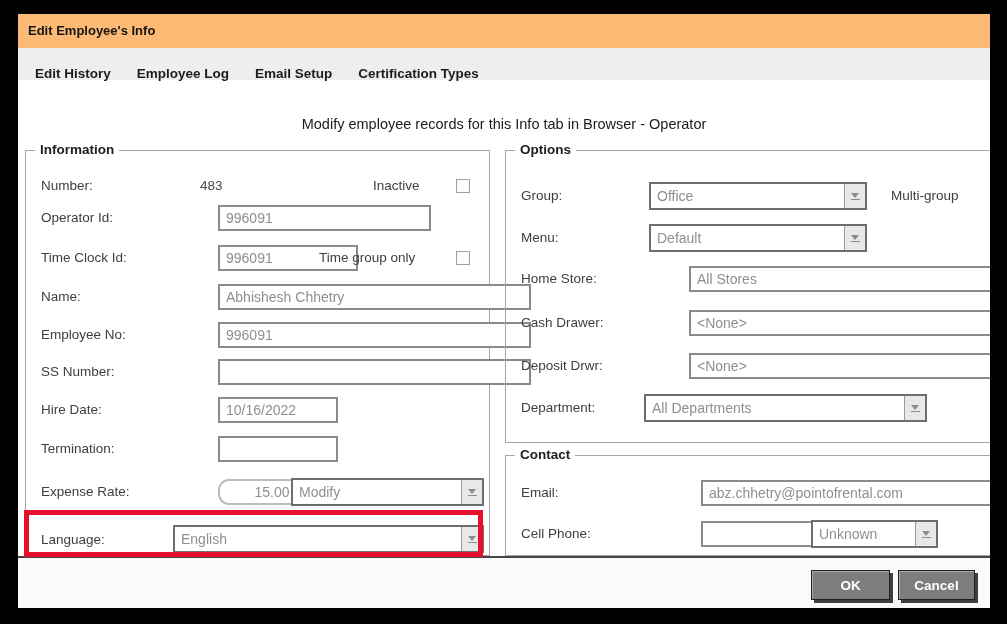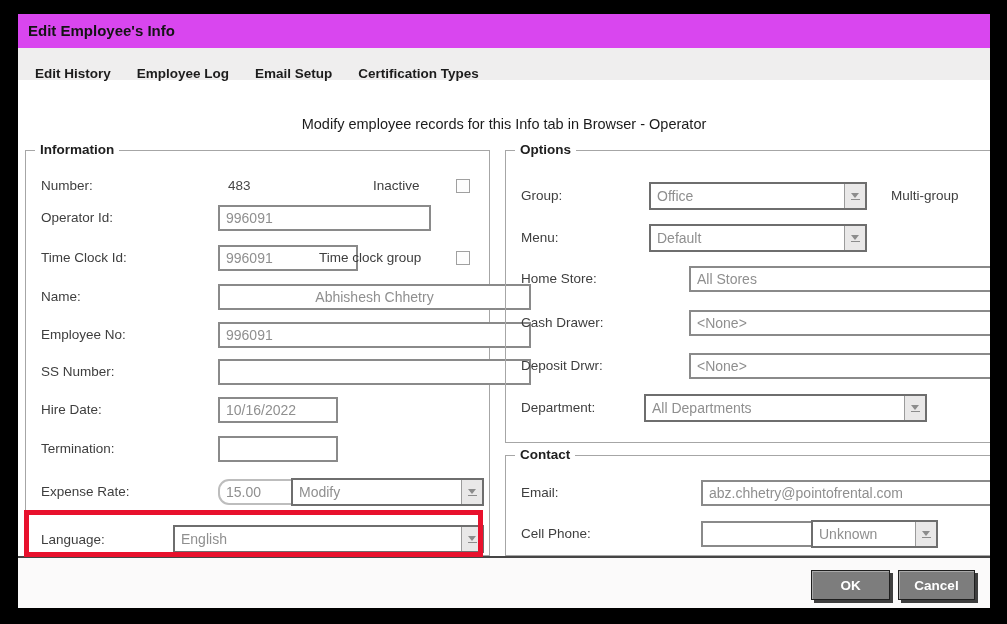--- a/index.html
+++ b/index.html
@@ -10,22 +10,22 @@
     font-family:"Liberation Sans", sans-serif;
     overflow:hidden;
   }
   .dialog {
     position:absolute; left:18px; top:14px; width:972px; height:594px;
     background:#fff; overflow:hidden;
   }
   
   .titlebar {
     position:absolute; left:0; top:0; width:100%; height:34px;
-    background:#d946ef; line-height:34px; padding-left:10px;
-    font-size:15px; font-weight:600; color:#141414;
+    background:#fdba74; line-height:34px; padding-left:10px;
+    font-size:13px; font-weight:600; color:#141414;
   }
   .menubar {
     position:absolute; left:0; top:34px; width:100%; height:32px;
     background:#efeeee; display:flex; align-items:center;
     padding-left:17px; gap:26px;
   }
   .menubar .mitem { font-size:13.5px; font-weight:600; color:#1c1c1c; cursor:default;margin-top:19px; }
   .tabstrip {
     position:absolute; left:0; top:66px; width:100%; height:32px;
     background:#f3f2f2; display:flex; align-items:center;
@@ -45,21 +45,21 @@
     font-size:13.5px; font-weight:bold; color:#202020; white-space:nowrap;
   }
   
   .lbl { position:absolute; font-size:13.5px; color:#3e3e3e; line-height:18px; white-space:nowrap; }
   .val { position:absolute; font-size:13.5px; color:#474747; line-height:18px; }
   .tb {
     position:absolute; height:26px; border:2px solid #8a8a8a; background:#fff;
     font-family:"Liberation Sans", sans-serif; font-size:14px; color:#8f8f8f;
     padding:0 6px; outline:none;margin-left:45px;
   }
-  .tb.light { border-color:#bdbdbd; text-align:left;border-radius:11px; }
+  .tb.light { border-color:#bdbdbd; text-align:center;border-radius:11px; }
   .combo { position:absolute; height:28px; border:2px solid #6e6e6e; background:#fff; }
   .combo-txt {
     position:absolute; left:6px; top:50%; transform:translateY(-50%);
     font-size:14px; color:#8f8f8f; white-space:nowrap;
   }
   .combo-btn {
     position:absolute; right:0; top:0; bottom:0; width:21px;
     background:#e9e8e8; border-left:1px solid #9b9b9b;
     display:flex; flex-direction:column; align-items:center; justify-content:center;
   }
@@ -97,34 +97,34 @@
     <span class="mitem">Certification Types</span>
   </div>
 
 
   <div class="instruction">Modify employee records for this Info tab in Browser - Operator</div>
 
   <div class="groupbox" style="left:7px; top:136px; width:465px; height:406px;">
     <span class="legend">Information</span>
 
     <span class="lbl" style="left:15px; top:26px">Number:</span>
-    <span class="val" style="left:202px; top:26px">483</span>
+    <span class="val" style="left:174px; top:26px">483</span>
     <span class="lbl" style="left:347px; top:26px">Inactive</span>
     <div class="checkbox" style="left:430px; top:28px"></div>
 
     <span class="lbl" style="left:15px; top:58px">Operator Id:</span>
     <input class="tb" style="left: 147px; top: 54px; width: 213px;" value="996091">
 
     <span class="lbl" style="left:15px; top:98px">Time Clock Id:</span>
     <input class="tb" style="left: 147px; top: 94px; width: 140px;" value="996091">
-    <span class="lbl" style="left:293px; top:98px">Time clock group</span>
+    <span class="lbl" style="left:293px; top:98px">Time group only</span>
     <div class="checkbox" style="left:430px; top:100px"></div>
 
     <span class="lbl" style="left:15px; top:137px">Name:</span>
-    <input class="tb" style="left: 147px; top: 133px; width: 313px; text-align: center;" value="Abhishesh Chhetry">
+    <input class="tb" style="left: 147px; top: 133px; width: 313px;" value="Abhishesh Chhetry">
 
     <span class="lbl" style="left:15px; top:175px">Employee No:</span>
     <input class="tb" style="left: 147px; top: 171px; width: 313px;" value="996091">
 
     <span class="lbl" style="left:15px; top:212px">SS Number:</span>
     <input class="tb" style="left: 147px; top: 208px; width: 313px;" value="">
 
     <span class="lbl" style="left:15px; top:250px">Hire Date:</span>
     <input class="tb" style="left: 147px; top: 246px; width: 120px;" value="10/16/2022">
 

